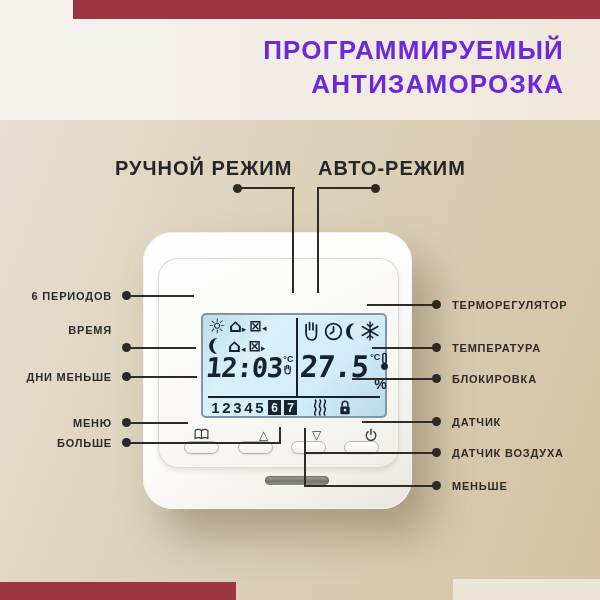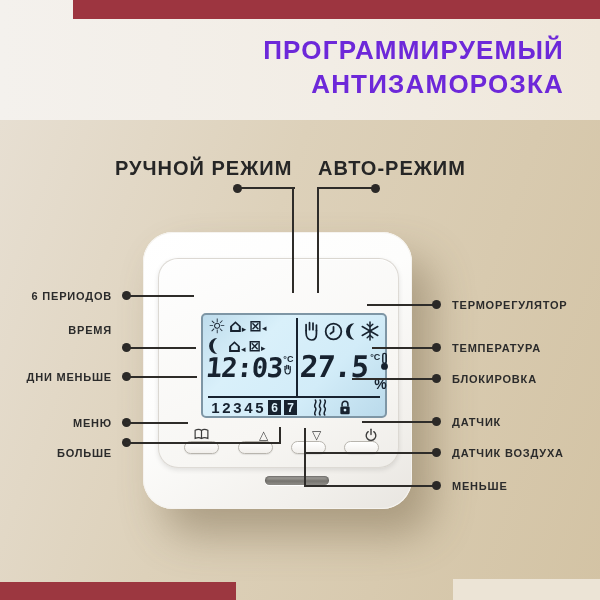--- a/index.html
+++ b/index.html
@@ -107,21 +107,21 @@
   <div class="ln h" style="left:237px;top:187px;width:58px"></div>
   <div class="ln v" style="left:292px;top:187px;height:106px"></div>
   <div class="ln v" style="left:317px;top:187px;height:106px"></div>
   <div class="ln h" style="left:319px;top:187px;width:54px"></div>
   <div class="dot" style="left:371px;top:184px"></div>
 
   <div class="callout co-left" style="top:290px">6 ПЕРИОДОВ</div>
   <div class="callout co-left" style="top:324px">ВРЕМЯ</div>
   <div class="callout co-left" style="top:371px">ДНИ МЕНЬШЕ</div>
   <div class="callout co-left" style="top:417px">МЕНЮ</div>
-  <div class="callout co-left" style="top:447px">БОЛЬШЕ</div>
+  <div class="callout co-left" style="top:437px">БОЛЬШЕ</div>
 
   <div class="dot" style="left:122px;top:291px"></div>
   <div class="ln h" style="left:126px;top:295px;width:68px"></div>
   <div class="dot" style="left:122px;top:343px"></div>
   <div class="ln h" style="left:126px;top:347px;width:70px"></div>
   <div class="dot" style="left:122px;top:372px"></div>
   <div class="ln h" style="left:126px;top:376px;width:71px"></div>
   <div class="dot" style="left:122px;top:418px"></div>
   <div class="ln h" style="left:126px;top:422px;width:62px"></div>
   <div class="dot" style="left:122px;top:438px"></div>

